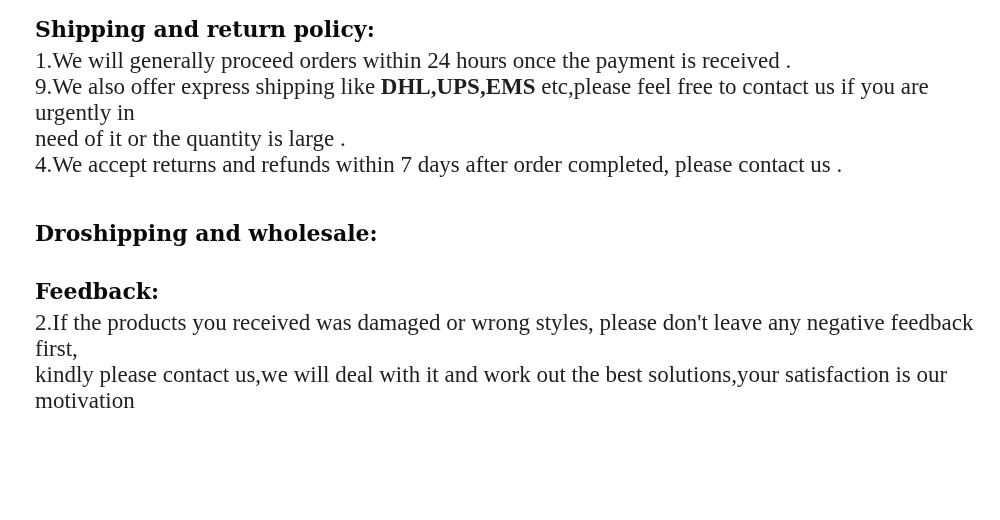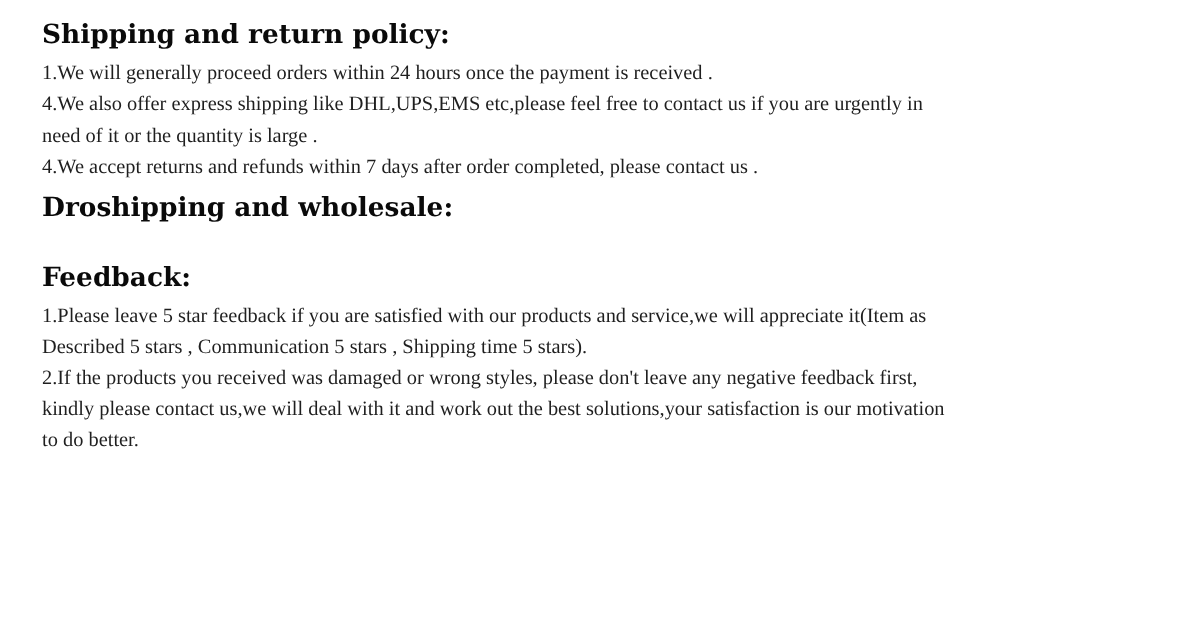--- a/index.html
+++ b/index.html
@@ -11,59 +11,57 @@
     box-sizing: border-box;
     width: 1000px;
     height: 408px;
     background: #ffffff;
     color: #1f1f1f;
     padding: 14px 18px 10px 35px;
     overflow: hidden;
     font-family: "Liberation Serif", serif;
   }
   .policy-section { margin: 0; }
-  .policy-section.gap-medium { margin-top: 6px; }
+  .policy-section.gap-medium { margin-top: 40px; }
   .policy-section.gap-large  { margin-top: 28px; }
   h2.section-heading {
     font-family: "DejaVu Serif", serif;
     font-weight: bold;
     font-size: 22px;
     line-height: 30px;
     color: #0a0a0a;
     margin: 0 0 4px 0;
   }
   p.policy-line {
     font-family: "Liberation Serif", serif;
-    font-size: 17px;
+    font-size: 23px;
     line-height: 26px;
     margin: 0;
     white-space: pre-wrap;
     max-width: 945px;
   }
-  p.policy-line .b { font-weight: normal; }
+  p.policy-line .b { font-weight: bold; }
 </style>
 </head>
 <body>
 
 <main class="doc">
 
   <section class="policy-section">
     <h2 class="section-heading">Shipping and return policy:</h2>
     <p class="policy-line">1.We will generally proceed orders within 24 hours once the payment is received .</p>
-    <p class="policy-line"><span>4.We also offer express shipping like </span><span class="b">DHL,UPS,EMS</span><span> etc,please feel free to contact us if you are urgently in
+    <p class="policy-line"><span>9.We also offer express shipping like </span><span class="b">DHL,UPS,EMS</span><span> etc,please feel free to contact us if you are urgently in
 need of it or the quantity is large .</span></p>
     <p class="policy-line">4.We accept returns and refunds within 7 days after order completed, please contact us .</p>
   </section>
 
   <section class="policy-section gap-medium">
     <h2 class="section-heading">Droshipping and wholesale:</h2>
   </section>
 
   <section class="policy-section gap-large">
     <h2 class="section-heading">Feedback:</h2>
-    <p class="policy-line">1.Please leave 5 star feedback if you are satisfied with our products and service,we will appreciate it(Item as
-Described 5 stars , Communication 5 stars , Shipping time 5 stars).</p>
     <p class="policy-line">2.If the products you received was damaged or wrong styles, please don't leave any negative feedback first,
 kindly please contact us,we will deal with it and work out the best solutions,your satisfaction is our motivation
 to do better.</p>
   </section>
 
 </main>
 
 </body></html>

